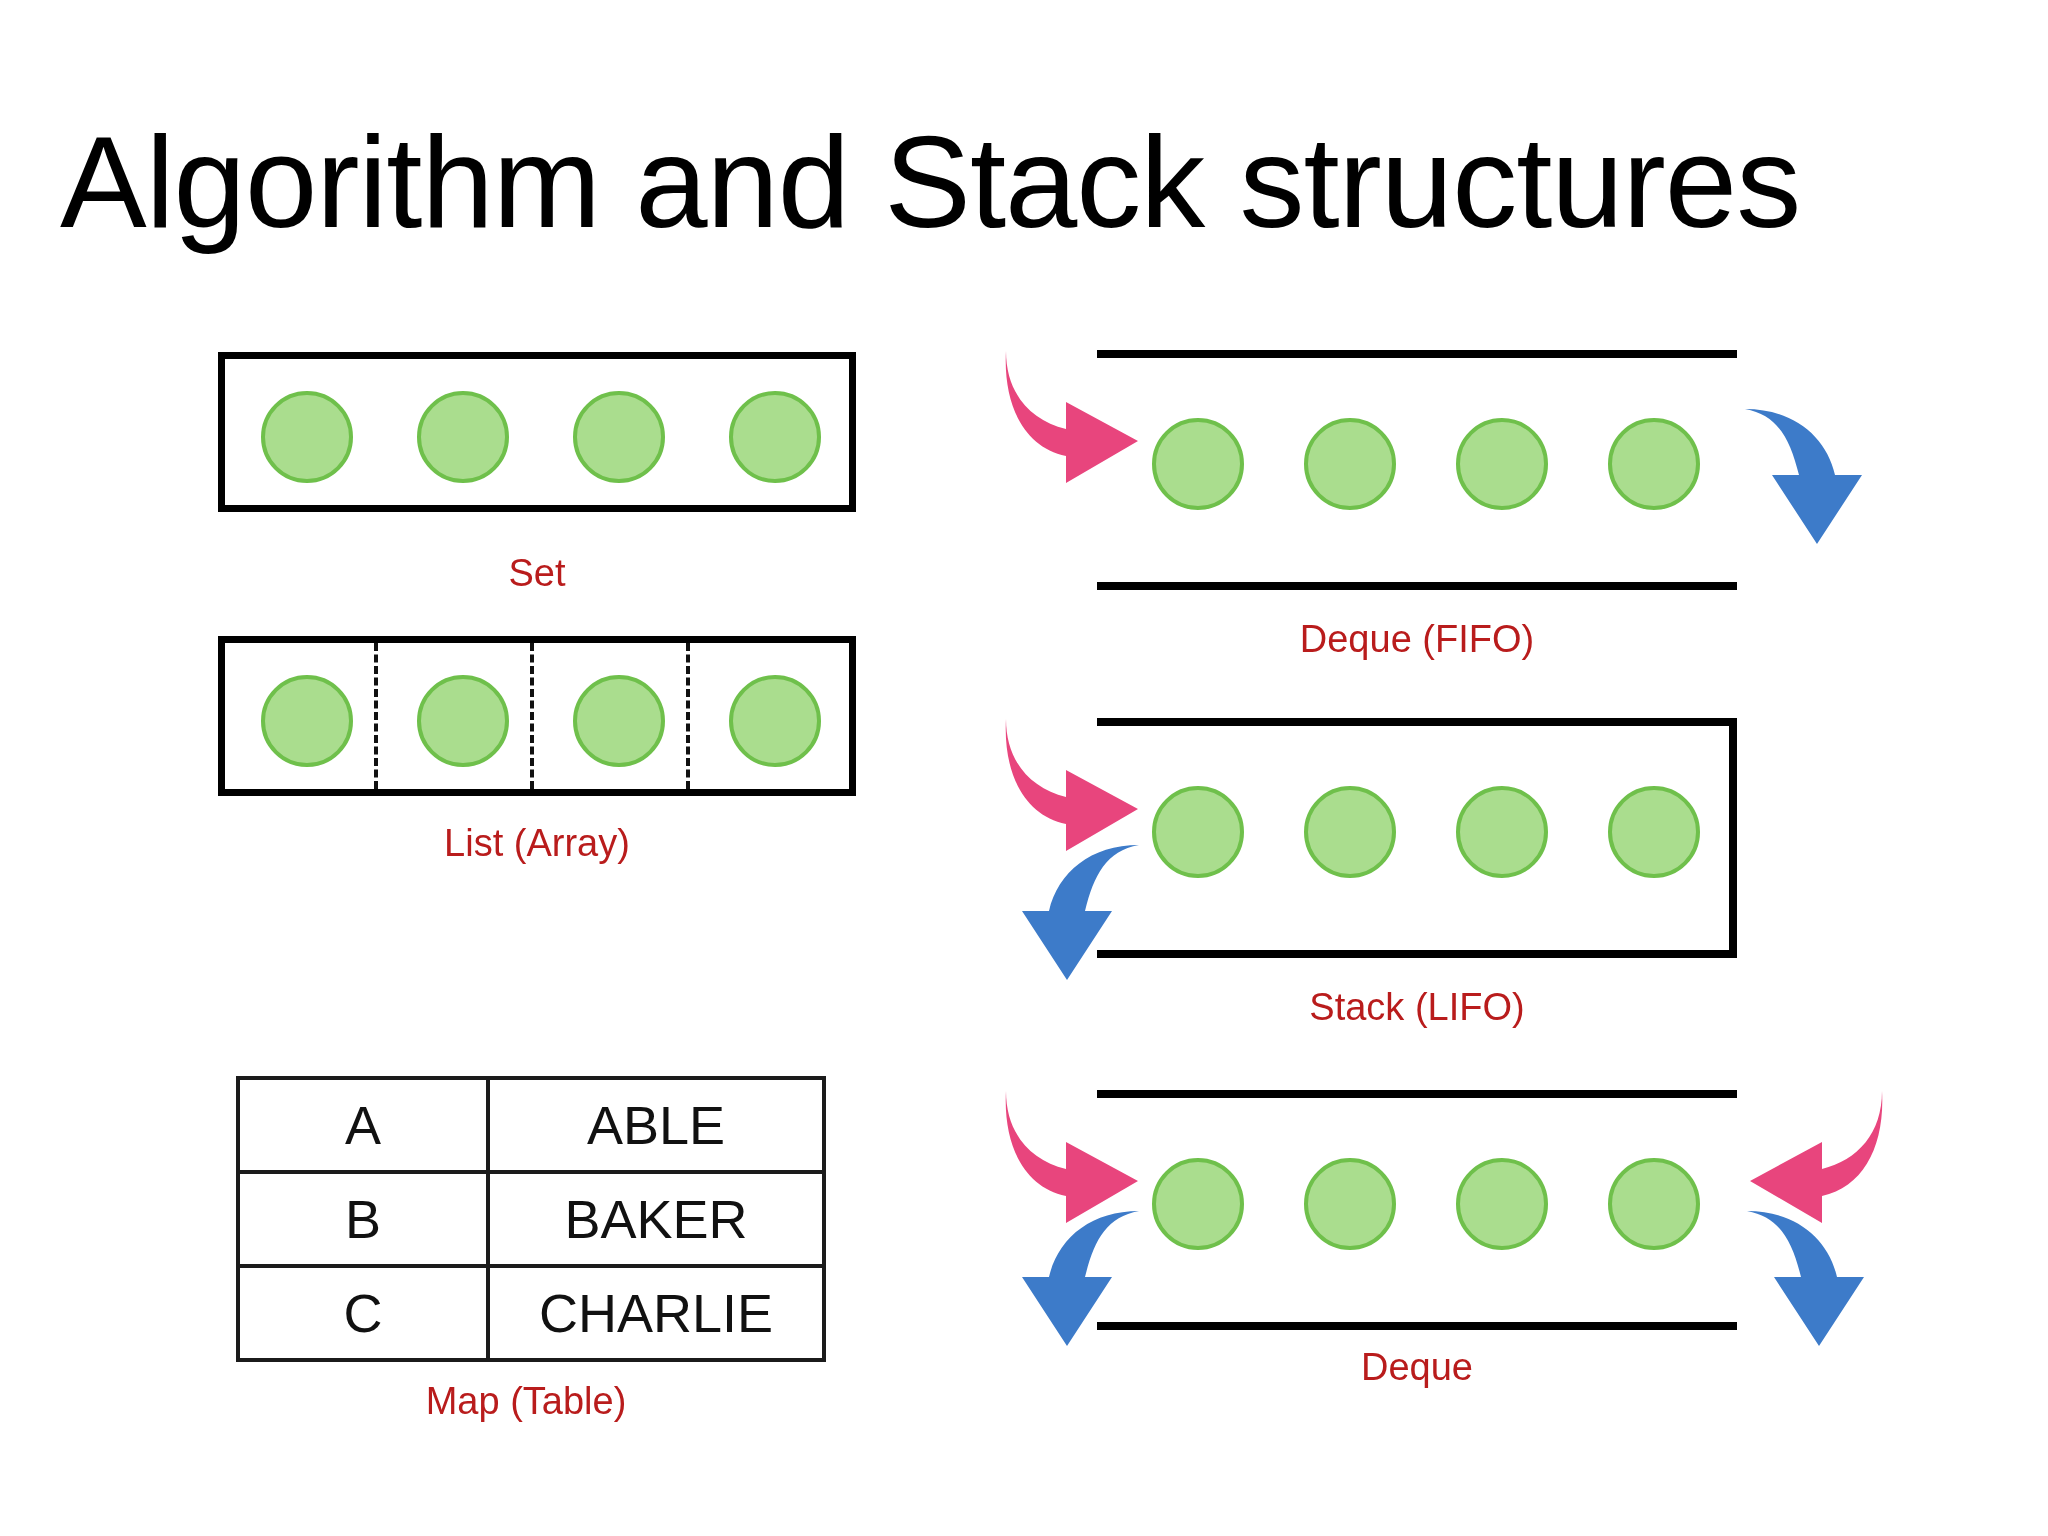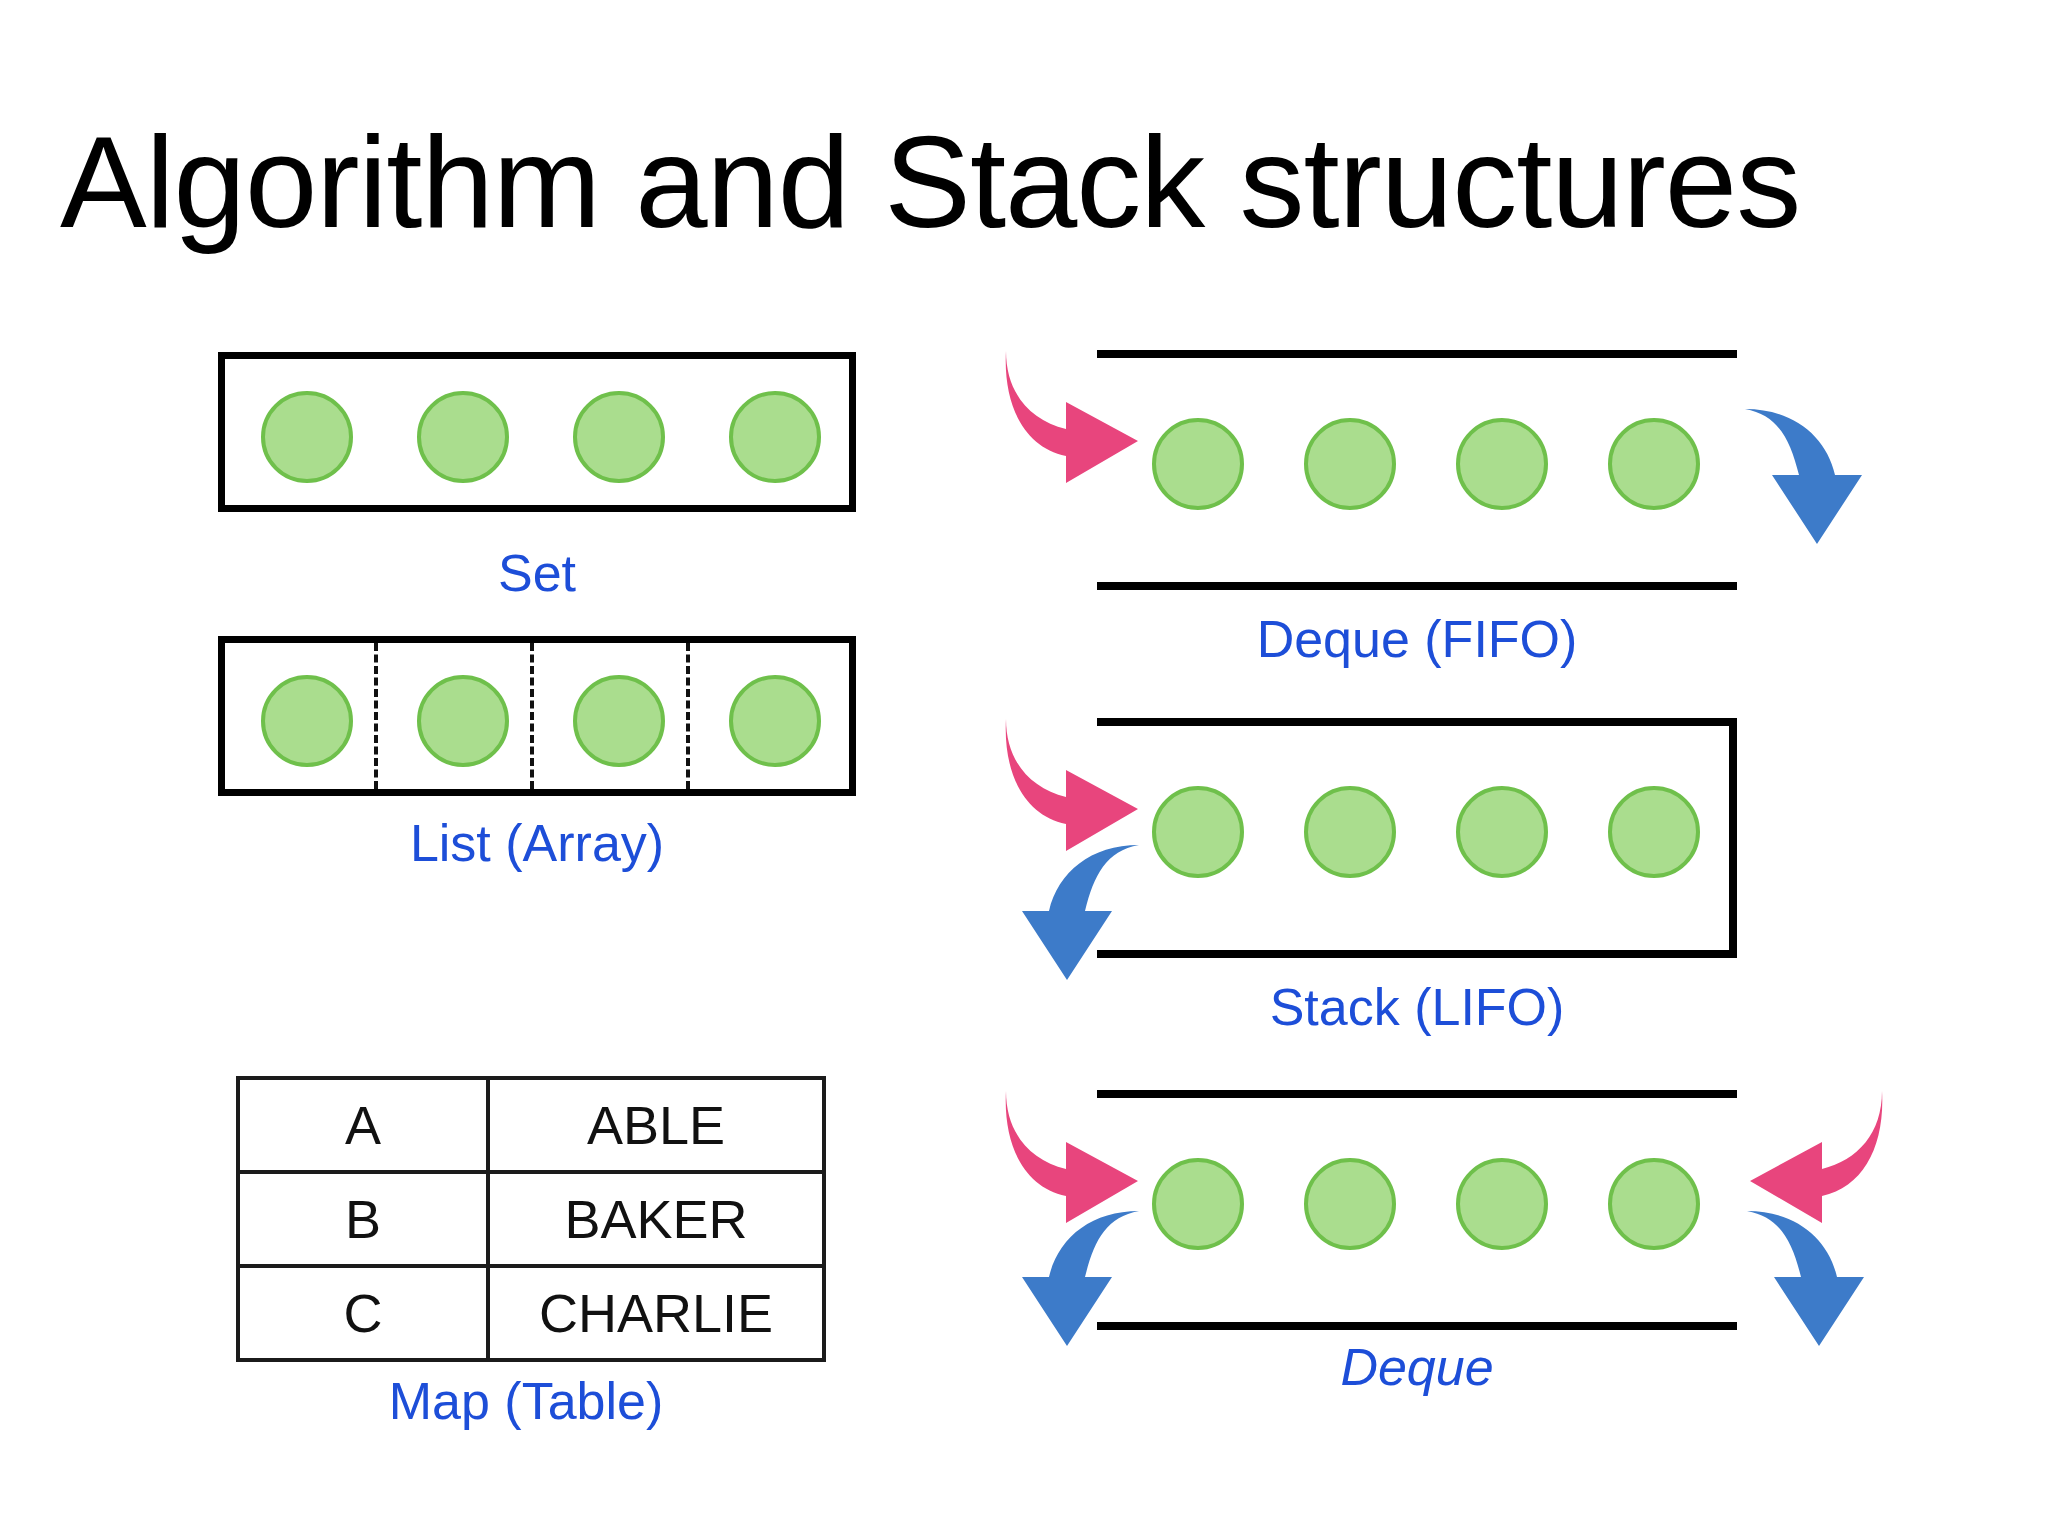--- a/index.html
+++ b/index.html
@@ -35,23 +35,23 @@
     color: #000000;
   }
 
   
   .panel {
     position: absolute;
   }
   .caption {
     position: absolute;
     text-align: center;
-    font-size: 52px;
+    font-size: 38px;
     line-height: 62px;
-    color: #1d4ed8;
+    color: #b91c1c;
     white-space: nowrap;
   }
 
   
   .box-full {
     position: absolute;
     box-sizing: border-box;
     border: 7px solid #000000;
     background: #ffffff;
   }
@@ -203,21 +203,21 @@
         </tr>
         <tr>
           <td class="k">C</td>
           <td class="v">CHARLIE</td>
         </tr>
       </tbody>
     </table>
     <div class="caption" style="left:-30px; top:294px; width:640px;">Map (Table)</div>
   </div>
 
-  <div class="panel" style="left:1000px; top:1080px; width:900px; height:300px;font-style:italic;">
+  <div class="panel" style="left:1000px; top:1080px; width:900px; height:300px;">
 
     <div class="arrow" style="left:0px; top:2px; width:150px; height:150px;">
       <svg viewBox="0 0 100 100" xmlns="http://www.w3.org/2000/svg">
         <path d="M4 6 C 4 34, 20 52, 44 58 L44 40 L92 66 L44 94 L44 76 C 16 70, 2 42, 4 6 Z" fill="#e8457d"></path>
       </svg>
     </div>
 
     <div class="rail" style="left:97px; top:10px; width:640px;"></div>
     <div class="rail" style="left:97px; top:242px; width:640px;"></div>
 

